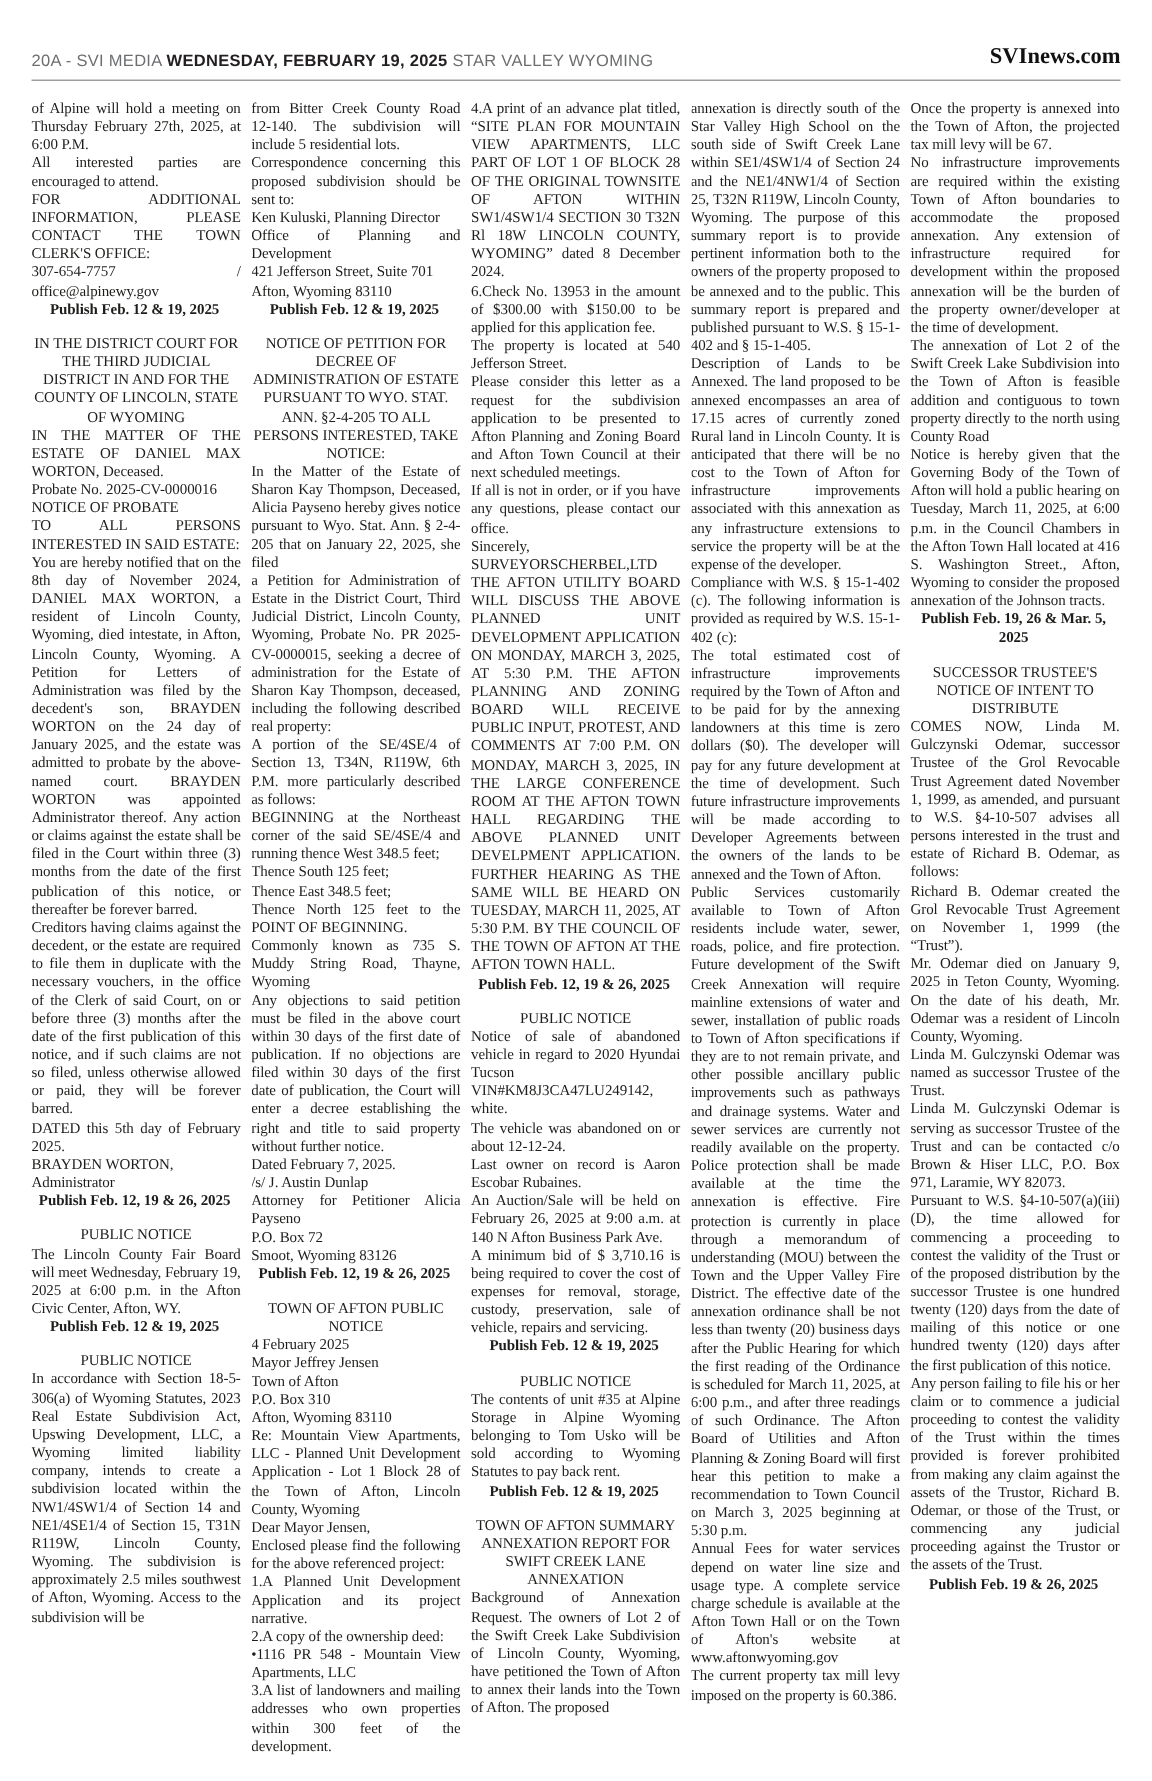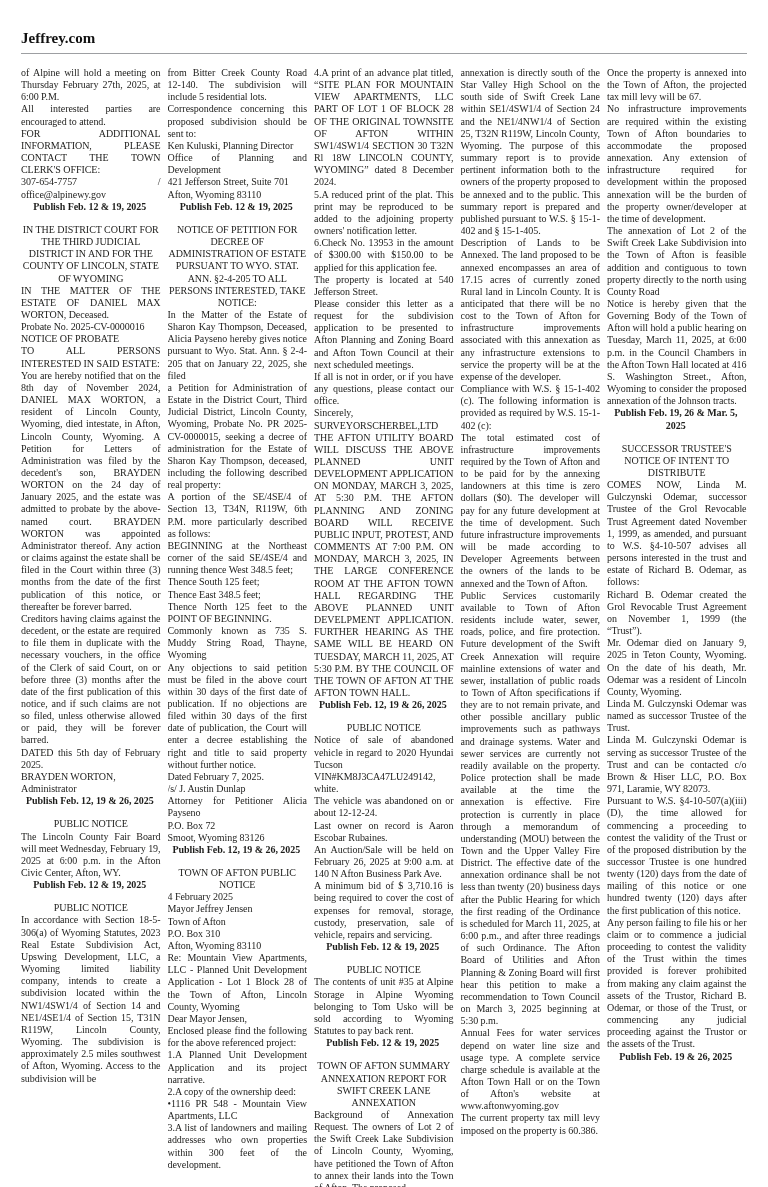--- a/index.html
+++ b/index.html
@@ -49,21 +49,24 @@
   .col .p  { text-align: justify; }
   .col .h  { text-align: center; font-weight: normal; }
   .col .pub { text-align: center; font-weight: bold; padding-right: 2px; }
   .col .gap { height: 11px; }
 </style>
 </head>
 <body>
 
 <div class="page">
   <div class="masthead">
-    <div class="masthead-site">Jeffrey.com</div>
+    <div class="masthead-left">
+      <span>20A - SVI MEDIA </span><span class="bold-date">WEDNESDAY, FEBRUARY 19, 2025</span><span> STAR VALLEY WYOMING</span>
+    </div>
+    <div class="masthead-site">SVInews.com</div>
   </div>
 
   <div class="columns">
     <div class="col">
         <div class="p">of Alpine will hold a meeting on Thursday February 27th, 2025, at 6:00 P.M.</div>
         <div class="p">All interested parties are encouraged to attend.</div>
         <div class="p">FOR ADDITIONAL INFORMATION, PLEASE CONTACT THE TOWN CLERK'S OFFICE:</div>
         <div class="p">307-654-7757 / office@alpinewy.gov</div>
         <div class="pub">Publish Feb. 12 &amp; 19, 2025</div>
         <div class="gap"></div>
@@ -121,21 +124,20 @@
         <div class="p">Re: Mountain View Apartments, LLC - Planned Unit Development Application - Lot 1 Block 28 of the Town of Afton, Lincoln County, Wyoming</div>
         <div class="p">Dear Mayor Jensen,</div>
         <div class="p">Enclosed please find the following for the above referenced project:</div>
         <div class="p">1.A Planned Unit Development Application and its project narrative.</div>
         <div class="p">2.A copy of the ownership deed:</div>
         <div class="p">•1116 PR 548 - Mountain View Apartments, LLC</div>
         <div class="p">3.A list of landowners and mailing addresses who own properties within 300 feet of the development.</div>
       </div>
     <div class="col">
         <div class="p">4.A print of an advance plat titled, “SITE PLAN FOR MOUNTAIN VIEW APARTMENTS, LLC PART OF LOT 1 OF BLOCK 28 OF THE ORIGINAL TOWNSITE OF AFTON WITHIN SW1/4SW1/4 SECTION 30 T32N Rl 18W LINCOLN COUNTY, WYOMING” dated 8 December 2024.</div>
-        <div class="p">5.A reduced print of the plat. This print may be reproduced to be added to the adjoining property owners' notification letter.</div>
         <div class="p">6.Check No. 13953 in the amount of $300.00 with $150.00 to be applied for this application fee.</div>
         <div class="p">The property is located at 540 Jefferson Street.</div>
         <div class="p">Please consider this letter as a request for the subdivision application to be presented to Afton Planning and Zoning Board and Afton Town Council at their next scheduled meetings.</div>
         <div class="p">If all is not in order, or if you have any questions, please contact our office.</div>
         <div class="p">Sincerely,</div>
         <div class="p">SURVEYORSCHERBEL,LTD</div>
         <div class="p">THE AFTON UTILITY BOARD WILL DISCUSS THE ABOVE PLANNED UNIT DEVELOPMENT APPLICATION ON MONDAY, MARCH 3, 2025, AT 5:30 P.M. THE AFTON PLANNING AND ZONING BOARD WILL RECEIVE PUBLIC INPUT, PROTEST, AND COMMENTS AT 7:00 P.M. ON MONDAY, MARCH 3, 2025, IN THE LARGE CONFERENCE ROOM AT THE AFTON TOWN HALL REGARDING THE ABOVE PLANNED UNIT DEVELPMENT APPLICATION. FURTHER HEARING AS THE SAME WILL BE HEARD ON TUESDAY, MARCH 11, 2025, AT 5:30 P.M. BY THE COUNCIL OF THE TOWN OF AFTON AT THE AFTON TOWN HALL.</div>
         <div class="pub">Publish Feb. 12, 19 &amp; 26, 2025</div>
         <div class="gap"></div>
         <div class="h">PUBLIC NOTICE</div>

